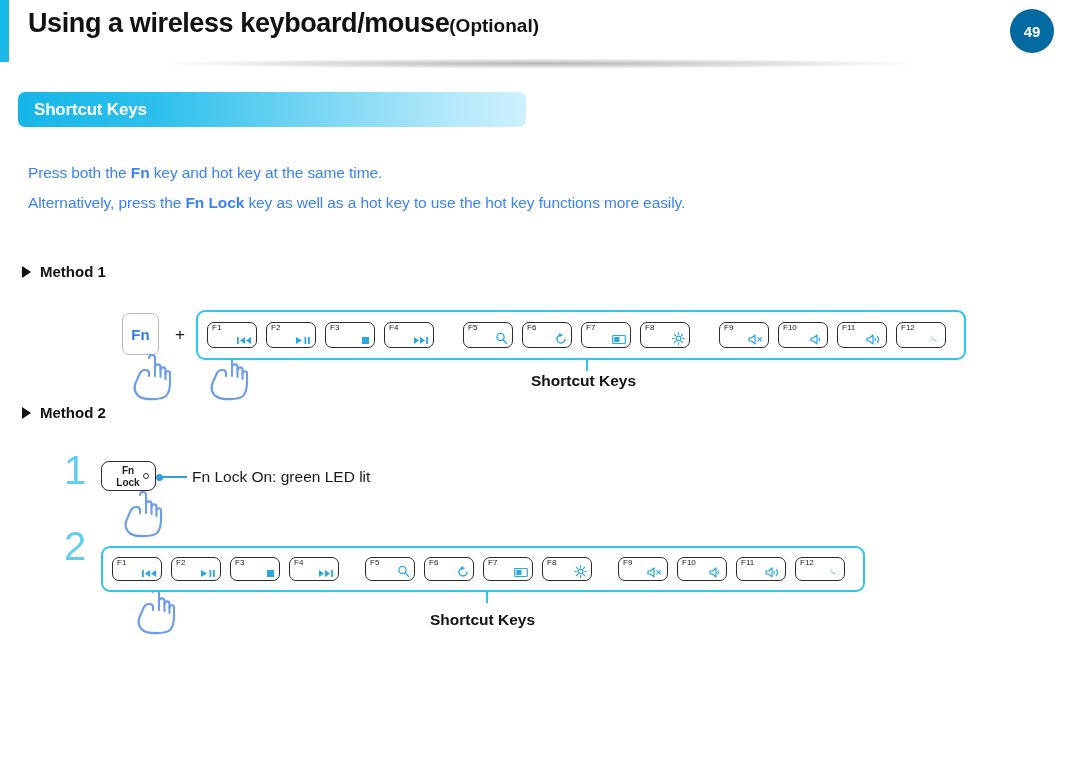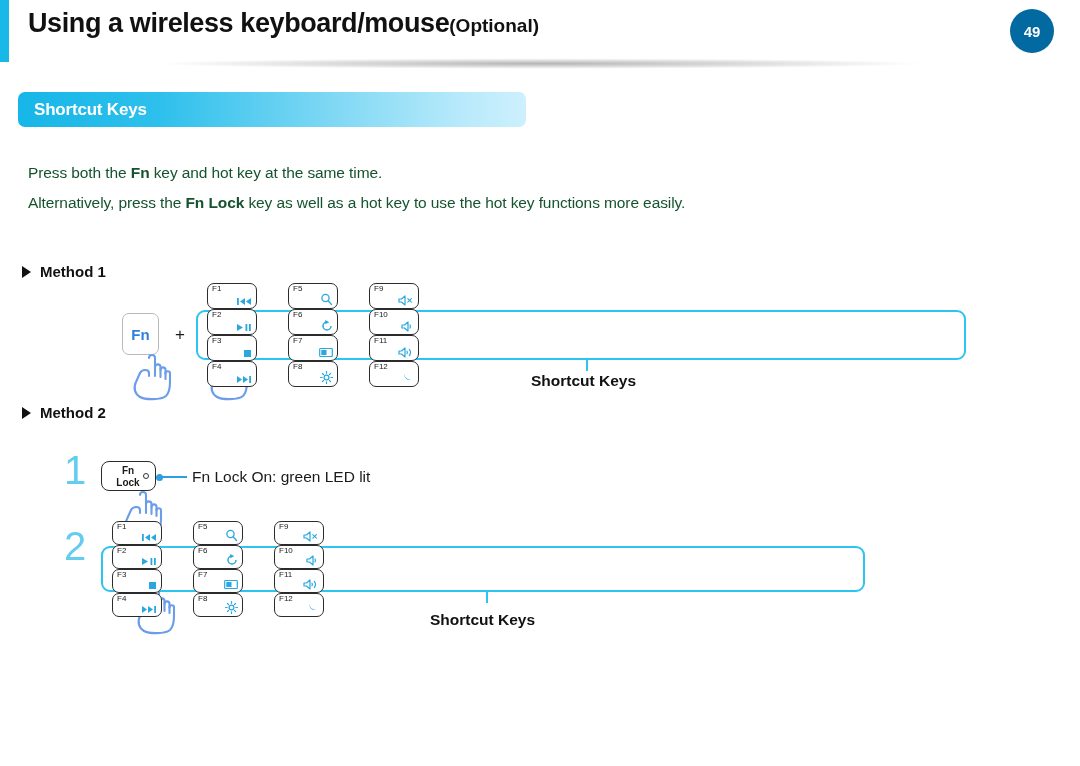--- a/index.html
+++ b/index.html
@@ -66,21 +66,21 @@
     display: flex; align-items: center;
   }
   .section-bar-label {
     margin-left: 16px; color: #ffffff;
     font-size: 17px; font-weight: bold; letter-spacing: -0.2px;
   }
 
   
   .body-line {
     position: absolute; left: 28px;
-    font-size: 15.5px; color: #14532d; white-space: nowrap;
+    font-size: 15.5px; color: #3b82f6; white-space: nowrap;
     letter-spacing: -0.1px;
   }
   .body-line b { font-weight: bold; }
   .body-line-1 { top: 164px; }
   .body-line-2 { top: 194px; }
 
   
   .method-head {
     position: absolute; left: 22px;
     font-size: 15px; font-weight: bold; color: #111;
@@ -114,21 +114,21 @@
   .hand { position: absolute; pointer-events: none; }
   .hand svg { display: block; }
 
   
   .kbd-strip {
     position: absolute;
     border: 2px solid #2cc4f0; border-radius: 9px;
     background: #ffffff;
     display: flex; align-items: center;
   }
-  .kbd-group { display: flex; flex-direction: column; }
+  .kbd-group { display: flex; }
   .key {
     position: relative;
     border: 1.4px solid #2b2b2b; border-radius: 7px;
     background: #ffffff;
   }
   .key .klabel {
     position: absolute; left: 4px; top: 1px;
     font-size: 8px; color: #1a1a1a; line-height: 1.1;
     font-family: "Liberation Sans", sans-serif;
   }

